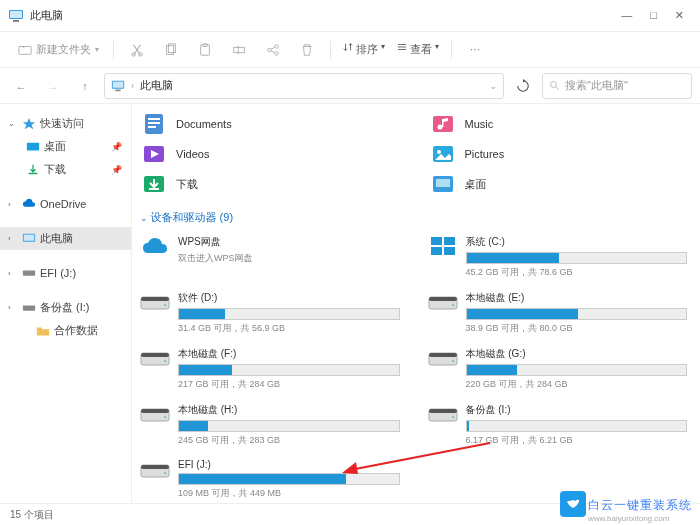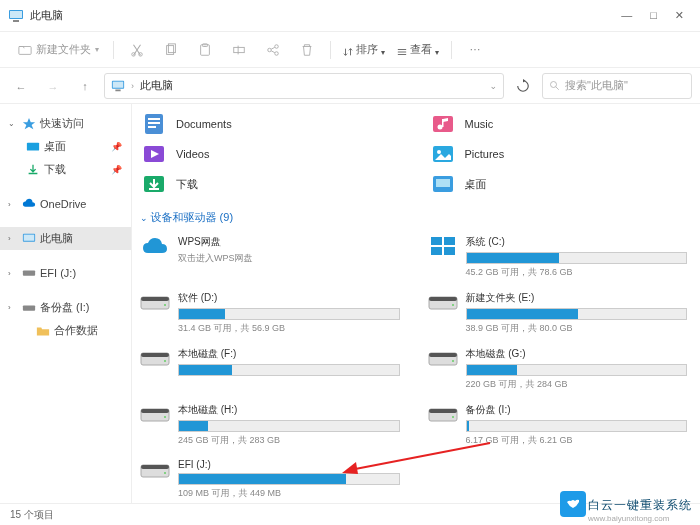--- a/index.html
+++ b/index.html
@@ -6,21 +6,21 @@
 body{width:700px;height:525px;background:#fff;position:relative;overflow:hidden;font-size:11px;color:#333;}
 .titlebar{height:32px;display:flex;align-items:center;padding:0 8px;border-bottom:1px solid #eee;}
 .titlebar .icon{width:16px;height:16px;margin-right:6px;}
 .titlebar .title{font-size:11px;color:#333;}
 .winctl{margin-left:auto;display:flex;gap:18px;padding-right:8px;}
 .winctl span{font-size:11px;color:#666;cursor:pointer;}
 .toolbar{height:36px;display:flex;align-items:center;padding:0 12px;border-bottom:1px solid #eee;gap:4px;}
 .tbtn{width:30px;height:24px;display:flex;align-items:center;justify-content:center;color:#888;}
 .newf{display:flex;align-items:center;gap:4px;color:#999;padding:2px 6px;}
 .tsep{width:1px;height:18px;background:#e5e5e5;margin:0 4px;}
-.tdd{display:flex;align-items:flex-end;gap:3px;color:#555;font-size:11px;padding:2px 4px;}
+.tdd{display:flex;align-items:flex-start;gap:3px;color:#555;font-size:11px;padding:2px 4px;}
 .tdd svg{width:10px;height:10px;}
 .navrow{height:36px;display:flex;align-items:center;padding:0 8px;border-bottom:1px solid #eee;gap:6px;}
 .nbtn{width:26px;height:26px;display:flex;align-items:center;justify-content:center;color:#888;}
 .addr{flex:1;height:26px;border:1px solid #ddd;border-radius:3px;display:flex;align-items:center;padding:0 6px;gap:6px;}
 .addr .chev{color:#999;font-size:9px;}
 .refresh{width:26px;height:26px;display:flex;align-items:center;justify-content:center;color:#666;border:1px solid transparent;}
 .search{width:150px;height:26px;border:1px solid #ddd;border-radius:3px;display:flex;align-items:center;padding:0 6px;gap:4px;color:#999;}
 .body{display:flex;height:calc(525px - 32px - 36px - 36px - 22px);}
 .sidebar{width:132px;border-right:1px solid #eee;padding:8px 0;overflow:hidden;}
 .sitem{display:flex;align-items:center;padding:4px 8px;gap:4px;font-size:11px;color:#444;white-space:nowrap;}
@@ -39,21 +39,21 @@
 .dicon{width:30px;height:22px;flex-shrink:0;display:flex;align-items:center;justify-content:center;}
 .dinfo{flex:1;min-width:0;padding-right:10px;}
 .dname{font-size:10px;color:#333;margin-bottom:3px;}
 .dsub{font-size:9px;color:#888;margin-bottom:2px;}
 .bar{width:100%;height:12px;border:1px solid #ccc;background:#eee;position:relative;margin-bottom:2px;}
 .bar .fill{position:absolute;left:0;top:0;bottom:0;background:#2196d6;}
 .status{position:absolute;bottom:0;left:0;right:0;height:22px;border-top:1px solid #eee;display:flex;align-items:center;padding:0 10px;font-size:10px;color:#666;}
 .arrow{position:absolute;pointer-events:none;}
 .wm{position:absolute;bottom:2px;right:8px;display:flex;align-items:center;gap:2px;pointer-events:none;}
 .wm .badge{width:26px;height:26px;background:#1e9be8;border-radius:4px;display:flex;align-items:center;justify-content:center;}
-.wm .txt{font-size:12px;color:#0c4a6e;letter-spacing:1px;margin-top:12px;}
+.wm .txt{font-size:12px;color:#3b82f6;letter-spacing:1px;margin-top:12px;}
 .wm .sub{font-size:8px;color:#aaa;}
 </style>
 </head>
 <body>
 
 <div class="titlebar">
   <span class="icon"><svg viewBox="0 0 16 16">
         <rect x="1" y="2" width="14" height="9" rx="1" fill="#3a9de0"></rect>
         <rect x="2" y="3" width="12" height="7" fill="#cde8f7"></rect>
         <rect x="5" y="12" width="6" height="2" fill="#888"></rect>
@@ -340,40 +340,41 @@
         </div>
         <div class="drive">
           <div class="dicon">
             <svg width="30" height="22" viewBox="0 0 30 22">
               <rect x="1" y="6" width="28" height="12" rx="2" fill="#ddd" stroke="#aaa"></rect>
               <rect x="1" y="6" width="28" height="4" rx="2" fill="#555"></rect>
               <circle cx="25" cy="14" r="1" fill="#6c6"></circle>
             </svg>
           </div>
           <div class="dinfo">
-            <div class="dname">新建文件夹 (E:)</div>
+            <div class="dname">本地磁盘 (E:)</div>
             <div class="bar">
               <div class="fill" style="width:51%"></div>
             </div>
             <div class="dsub">38.9 GB 可用，共 80.0 GB</div>
           </div>
         </div>
         <div class="drive">
           <div class="dicon">
             <svg width="30" height="22" viewBox="0 0 30 22">
               <rect x="1" y="6" width="28" height="12" rx="2" fill="#ddd" stroke="#aaa"></rect>
               <rect x="1" y="6" width="28" height="4" rx="2" fill="#555"></rect>
               <circle cx="25" cy="14" r="1" fill="#6c6"></circle>
             </svg>
           </div>
           <div class="dinfo">
             <div class="dname">本地磁盘 (F:)</div>
             <div class="bar">
               <div class="fill" style="width:24%"></div>
             </div>
+            <div class="dsub">217 GB 可用，共 284 GB</div>
           </div>
         </div>
         <div class="drive">
           <div class="dicon">
             <svg width="30" height="22" viewBox="0 0 30 22">
               <rect x="1" y="6" width="28" height="12" rx="2" fill="#ddd" stroke="#aaa"></rect>
               <rect x="1" y="6" width="28" height="4" rx="2" fill="#555"></rect>
               <circle cx="25" cy="14" r="1" fill="#6c6"></circle>
             </svg>
           </div>

